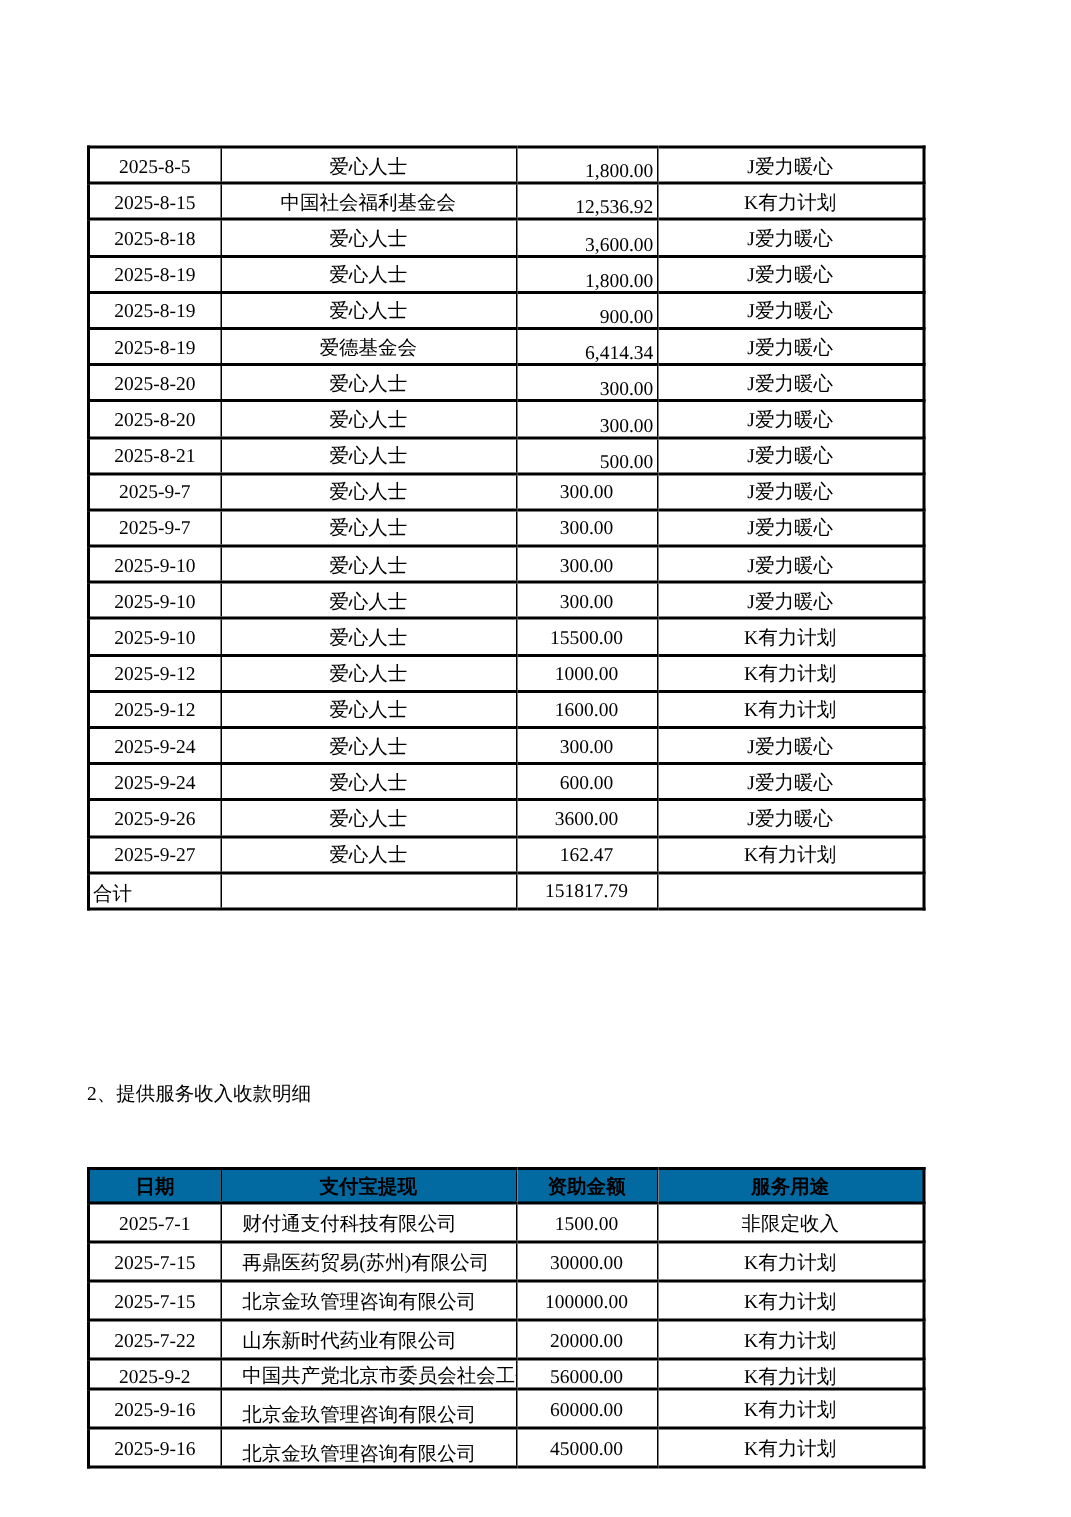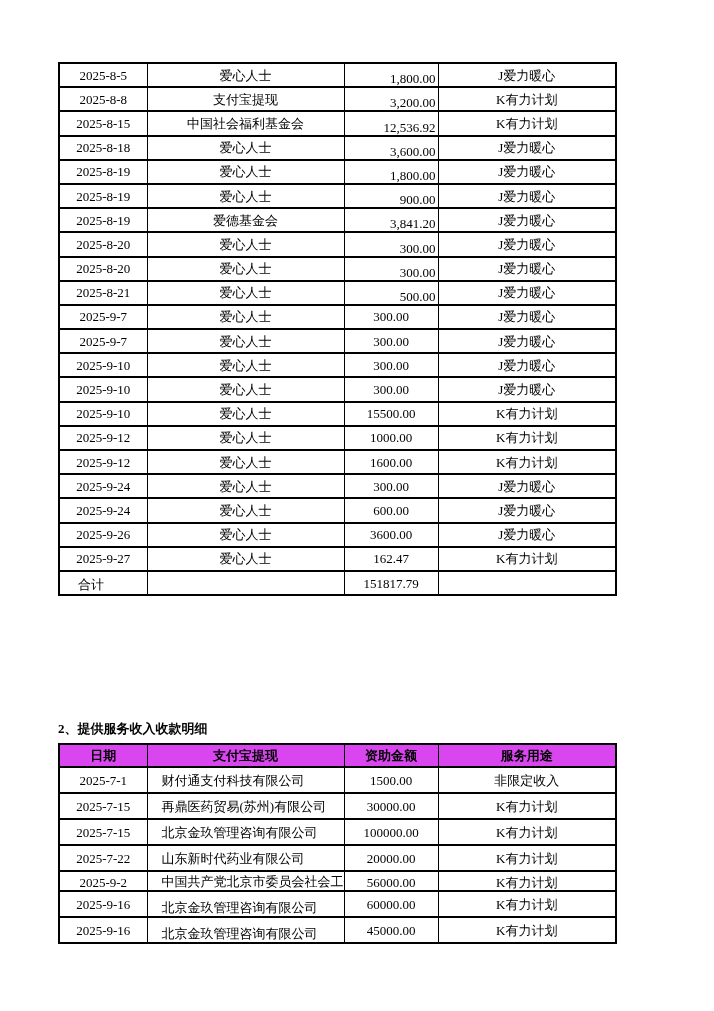--- a/index.html
+++ b/index.html
@@ -19,20 +19,21 @@
     height: 1011px;
     background: #ffffff;
     overflow: hidden;
   }
   table.tbl {
     position: absolute;
     left: 58px;
     border-collapse: collapse;
     table-layout: fixed;
     width: 557px;
+    margin-top: 35px;
   }
   .tbl1 { top: 62px; }
   .tbl2 { top: 743px; }
   .tbl td, .tbl th {
     border: 1.5px solid #000;
     border-top-width: 2px;
     border-bottom-width: 2px;
     padding: 0;
     font-size: 13px;
     line-height: 15px;
@@ -42,34 +43,34 @@
     white-space: nowrap;
     font-weight: normal;
   }
   .tbl td:first-child, .tbl th:first-child { border-left-width: 2px; }
   .tbl td:last-child,  .tbl th:last-child  { border-right-width: 2px; }
   .tbl1 tr { height: 24.2px; }
   .tbl2 thead tr { height: 23px; }
   .tbl2 tbody tr { height: 26px; }
   .tbl2 tbody tr.tall { height: 18px; }
   .tbl2 th {
-    background: #d946ef;
+    background: #0369a1;
     font-weight: bold;
   }
   
   td.amt-low {
     text-align: right;
     vertical-align: bottom;
     padding: 0 2px 0 0;
   }
   
   td.total-label-cell {
     text-align: left;
     vertical-align: bottom;
-    padding: 0 0 2px 18px;
+    padding: 0 0 2px 2px;
   }
   
   td.buyer-cell {
     text-align: left;
     padding-left: 14px;
   }
   td.buyer-low {
     vertical-align: bottom;
     padding-bottom: 1px;
   }
@@ -78,21 +79,20 @@
     padding-top: 3px;
   }
   .sec-title {
     position: absolute;
     left: 58px;
     top: 720px;
     font-size: 13px;
     line-height: 17px;
     color: #000;
     white-space: nowrap;
-    font-weight: bold;
   }
 </style>
 </head>
 <body>
 
 <div class="page">
 
   <table class="tbl tbl1">
     <colgroup>
       <col style="width:88px">
@@ -101,26 +101,20 @@
       <col style="width:178px">
     </colgroup>
     <tbody>
         <tr>
           <td>2025-8-5</td>
           <td>爱心人士</td>
           <td class="amt-low">1,800.00</td>
           <td>J爱力暖心</td>
         </tr>
         <tr>
-          <td>2025-8-8</td>
-          <td>支付宝提现</td>
-          <td class="amt-low">3,200.00</td>
-          <td>K有力计划</td>
-        </tr>
-        <tr>
           <td>2025-8-15</td>
           <td>中国社会福利基金会</td>
           <td class="amt-low">12,536.92</td>
           <td>K有力计划</td>
         </tr>
         <tr>
           <td>2025-8-18</td>
           <td>爱心人士</td>
           <td class="amt-low">3,600.00</td>
           <td>J爱力暖心</td>
@@ -133,21 +127,21 @@
         </tr>
         <tr>
           <td>2025-8-19</td>
           <td>爱心人士</td>
           <td class="amt-low">900.00</td>
           <td>J爱力暖心</td>
         </tr>
         <tr>
           <td>2025-8-19</td>
           <td>爱德基金会</td>
-          <td class="amt-low">3,841.20</td>
+          <td class="amt-low">6,414.34</td>
           <td>J爱力暖心</td>
         </tr>
         <tr>
           <td>2025-8-20</td>
           <td>爱心人士</td>
           <td class="amt-low">300.00</td>
           <td>J爱力暖心</td>
         </tr>
         <tr>
           <td>2025-8-20</td>

